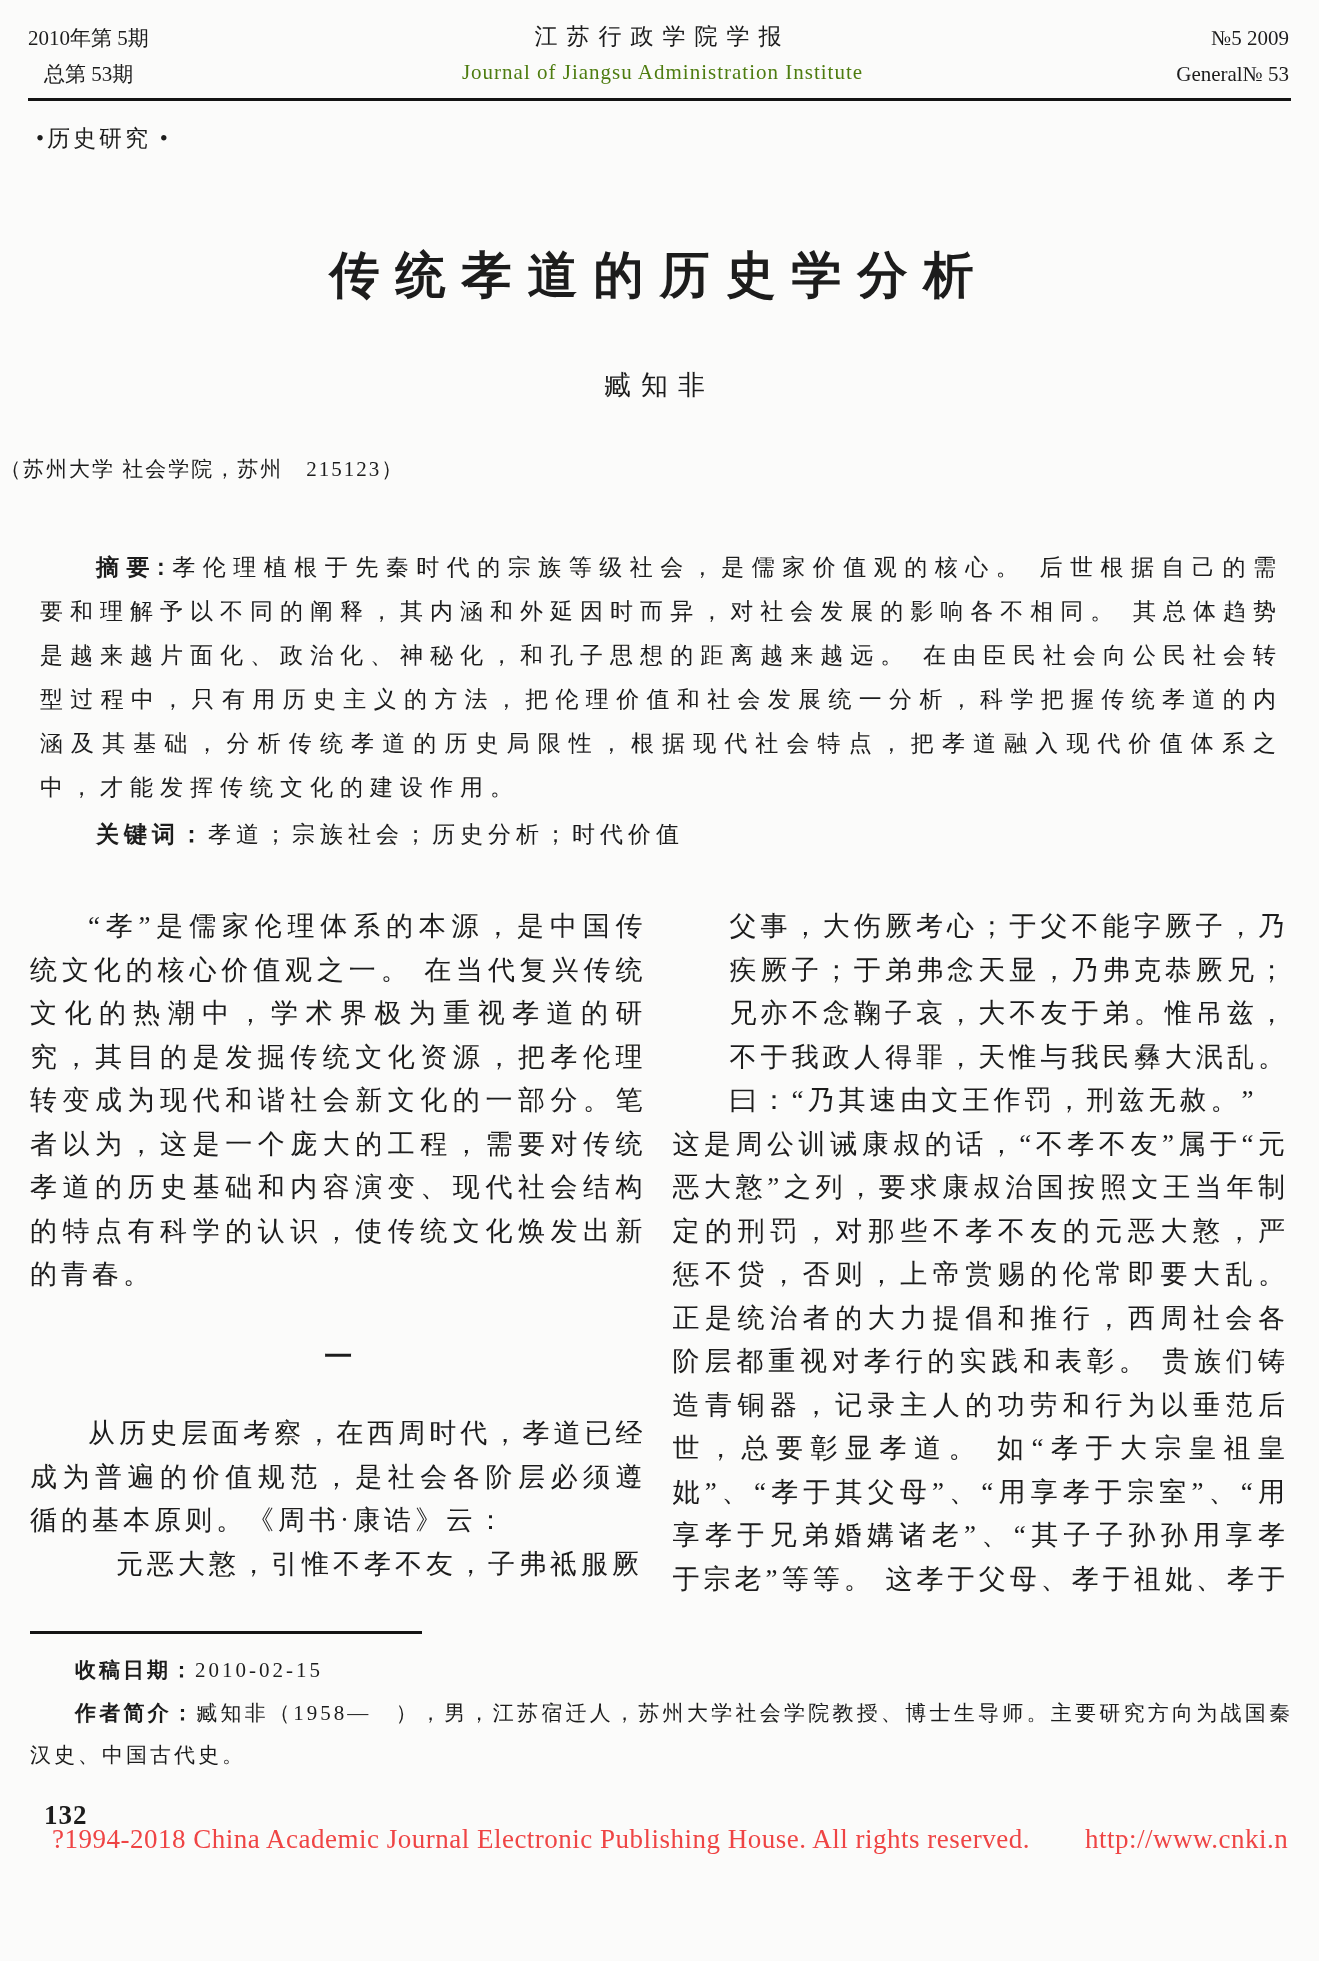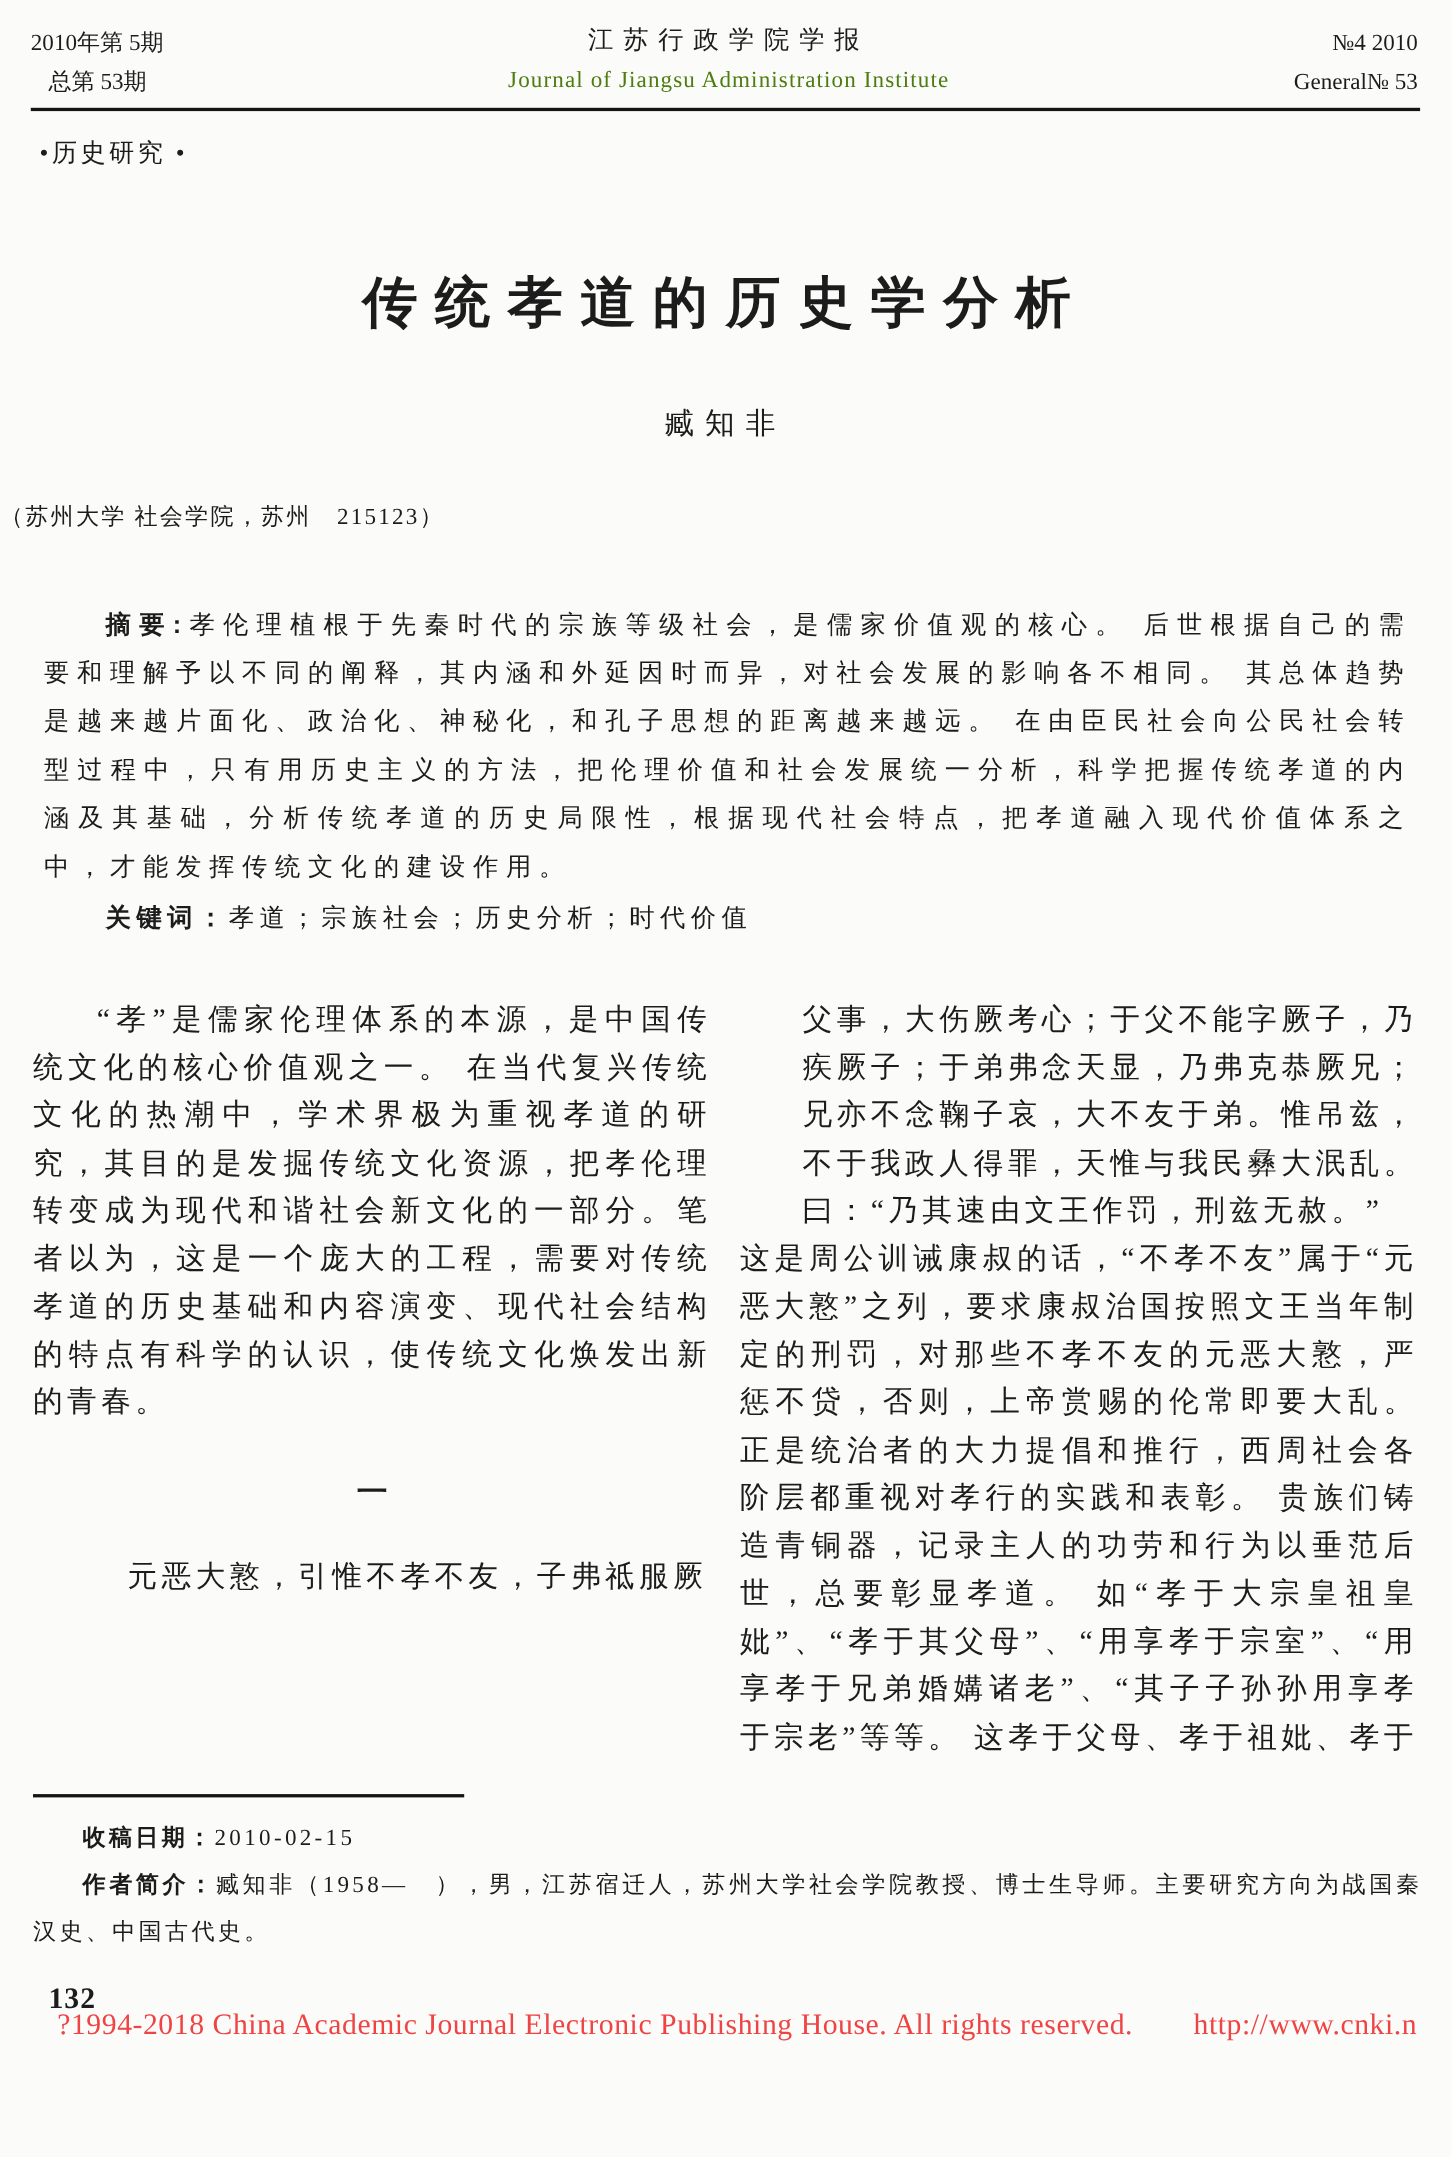--- a/index.html
+++ b/index.html
@@ -78,41 +78,42 @@
   <div class="jheader">
     <div class="jh-left">
       <div class="l1">2010年第 5期</div>
       <div class="l2">总第 53期</div>
     </div>
     <div class="jh-center">
       <div class="cn">江苏行政学院学报</div>
       <div class="en">Journal of Jiangsu Administration Institute</div>
     </div>
     <div class="jh-right">
-      <div class="l1">№4  2010</div>
+      <div class="l1">№5  2009</div>
       <div class="l2">General№  53</div>
     </div>
   </div>
   <hr class="header-rule">
 
   <div class="section-label">•历史研究  •</div>
 
   <h1 class="title" style="margin-bottom:0;">传统孝道的历史学分析</h1>
   <div class="author">臧知非</div>
   <div class="affiliation">（苏州大学 社会学院，苏州　215123）</div>
 
   <div class="absblock">
     <p class="abstract"><span class="blabel">摘要:</span><span>孝伦理植根于先秦时代的宗族等级社会，是儒家价值观的核心。 后世根据自己的需要和理解予以不同的阐释，其内涵和外延因时而异，对社会发展的影响各不相同。 其总体趋势是越来越片面化、政治化、神秘化，和孔子思想的距离越来越远。 在由臣民社会向公民社会转型过程中，只有用历史主义的方法，把伦理价值和社会发展统一分析，科学把握传统孝道的内涵及其基础，分析传统孝道的历史局限性，根据现代社会特点，把孝道融入现代价值体系之中，才能发挥传统文化的建设作用。</span></p>
   </div>
   <div class="kwline"><span class="blabel">关键词：</span><span>孝道；宗族社会；历史分析；时代价值</span></div>
 
   <div class="columns">
     <div class="col">
       <p class="indent">“孝”是儒家伦理体系的本源，是中国传统文化的核心价值观之一。 在当代复兴传统文化的热潮中，学术界极为重视孝道的研究，其目的是发掘传统文化资源，把孝伦理转变成为现代和谐社会新文化的一部分。笔者以为，这是一个庞大的工程，需要对传统孝道的历史基础和内容演变、现代社会结构的特点有科学的认识，使传统文化焕发出新的青春。</p>
       <p class="h-one">一</p>
+      <p class="indent">从历史层面考察，在西周时代，孝道已经成为普遍的价值规范，是社会各阶层必须遵循的基本原则。《周书·康诰》云：</p>
       <p class="quote-open">元恶大憝，引惟不孝不友，子弗祗服厥</p>
     </div>
     <div class="col">
       <p class="quote-block">父事，大伤厥考心；于父不能字厥子，乃疾厥子；于弟弗念天显，乃弗克恭厥兄；兄亦不念鞠子哀，大不友于弟。惟吊兹，不于我政人得罪，天惟与我民彝大泯乱。曰：“乃其速由文王作罚，刑兹无赦。”</p>
       <p>这是周公训诫康叔的话，“不孝不友”属于“元恶大憝”之列，要求康叔治国按照文王当年制定的刑罚，对那些不孝不友的元恶大憝，严惩不贷，否则，上帝赏赐的伦常即要大乱。 正是统治者的大力提倡和推行，西周社会各阶层都重视对孝行的实践和表彰。 贵族们铸造青铜器，记录主人的功劳和行为以垂范后世，总要彰显孝道。 如“孝于大宗皇祖皇妣”、“孝于其父母”、“用享孝于宗室”、“用享孝于兄弟婚媾诸老”、“其子子孙孙用享孝于宗老”等等。 这孝于父母、孝于祖妣、孝于宗室、孝于兄弟婚媾诸老云</p>
     </div>
   </div>
 
   <hr class="foot-rule">
   <div class="received"><span class="blabel">收稿日期：</span><span>2010-02-15</span></div>

